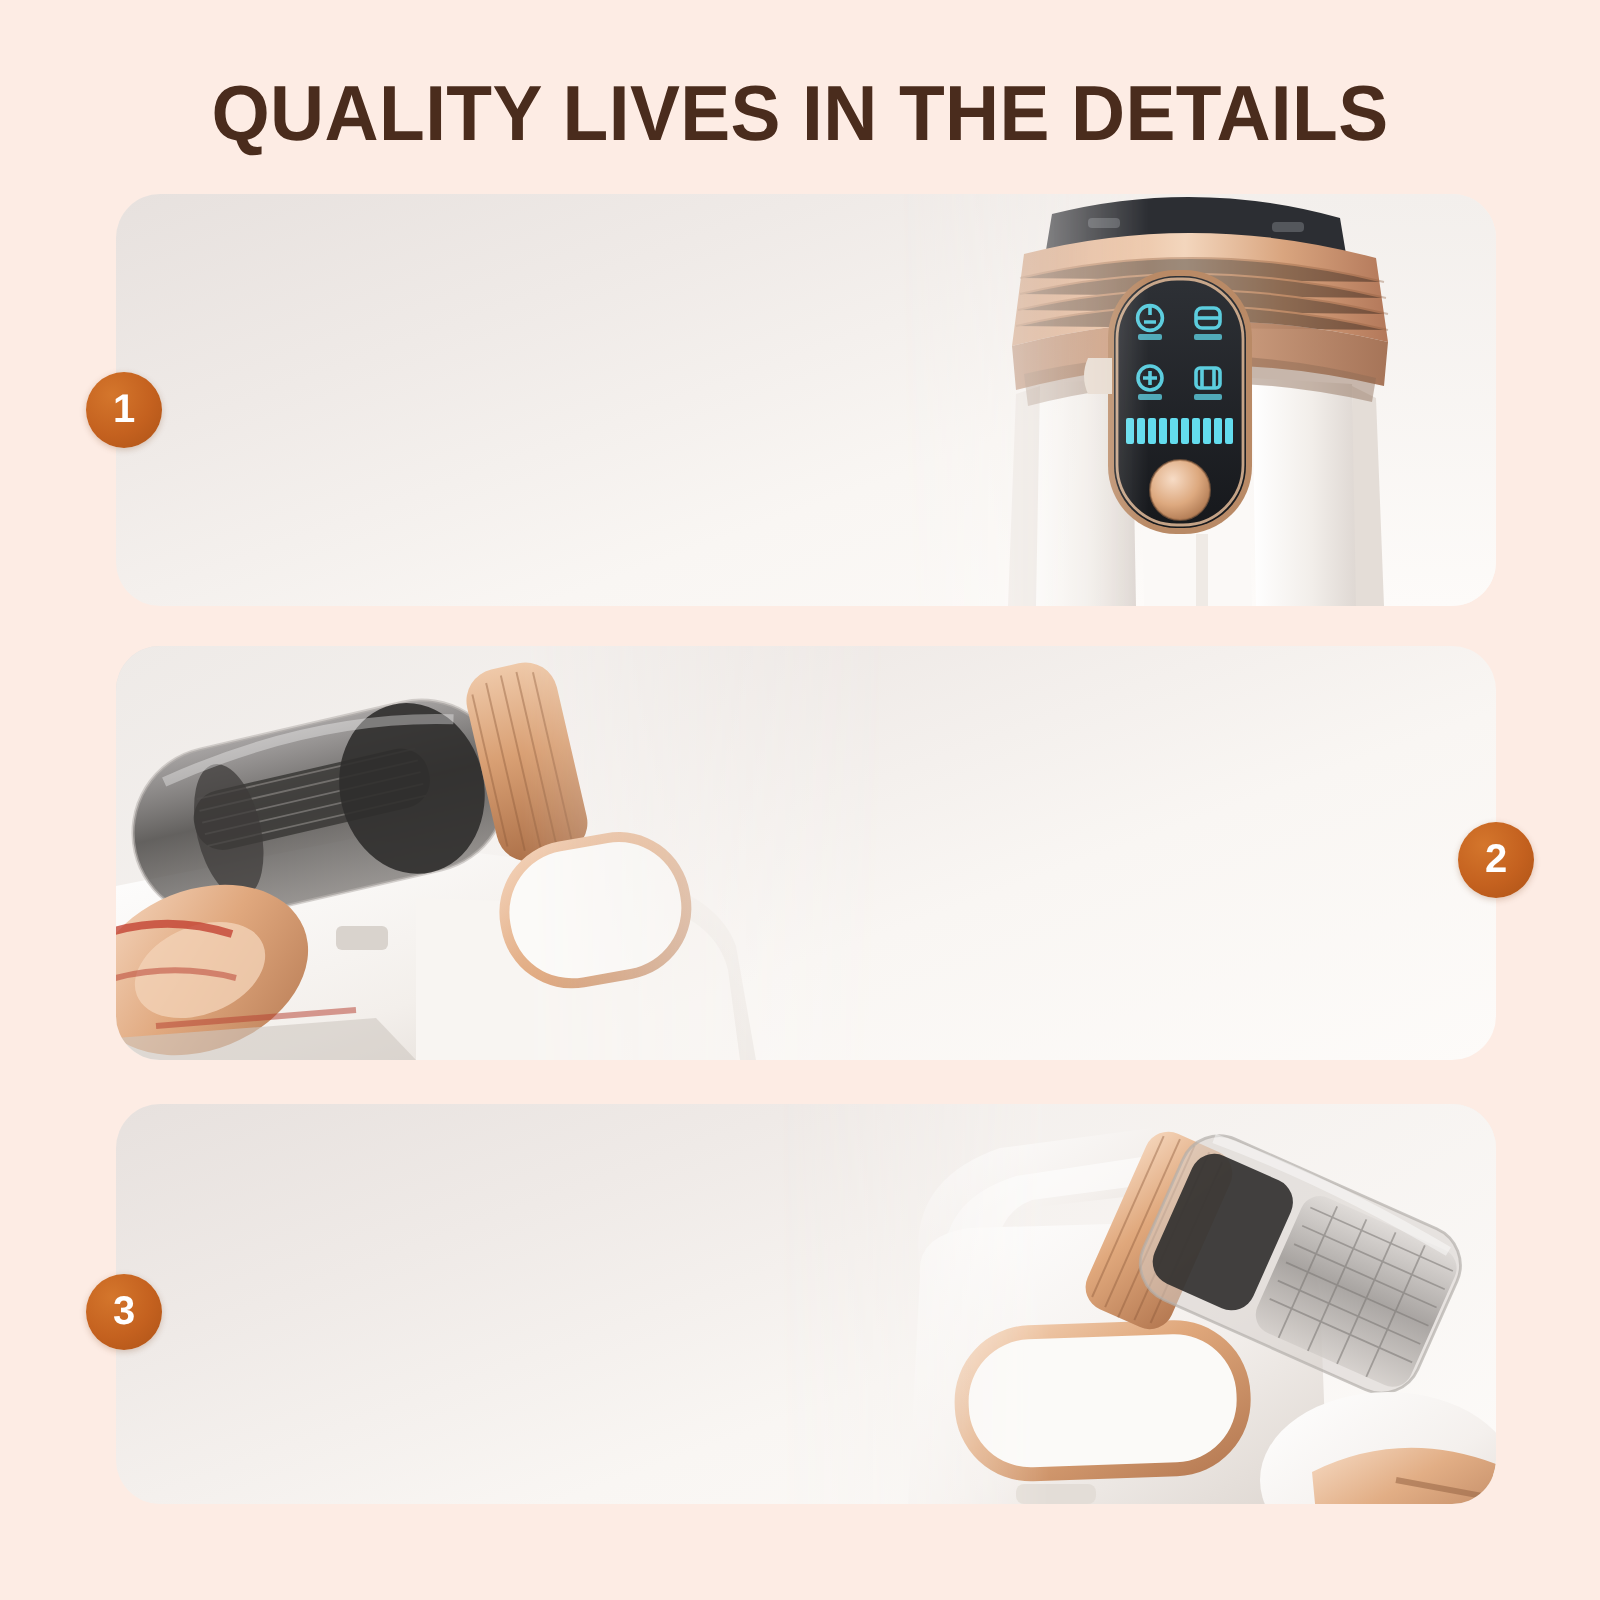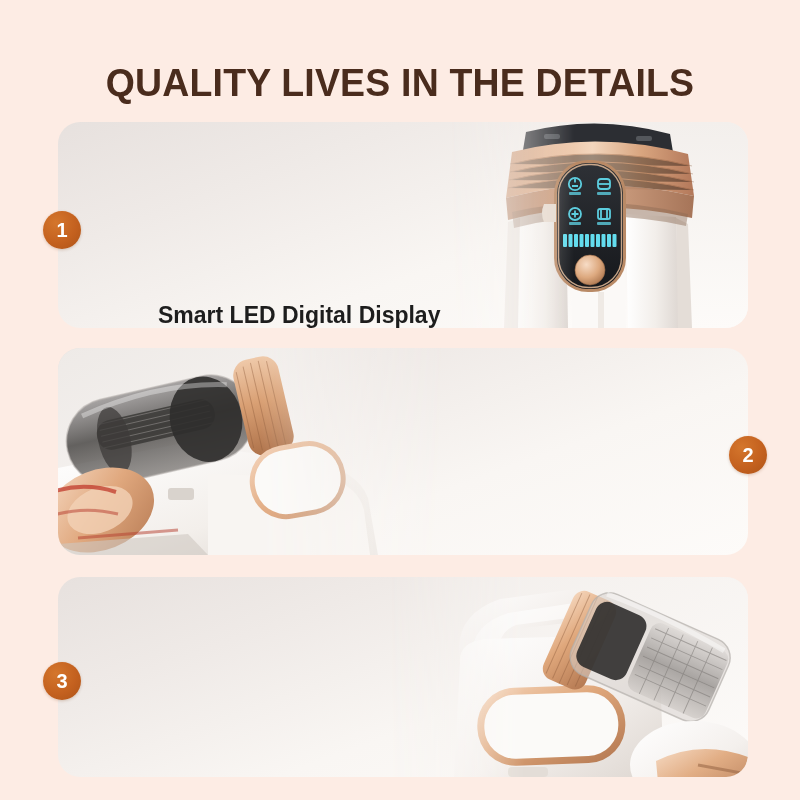--- a/index.html
+++ b/index.html
@@ -3,21 +3,21 @@
 <meta charset="utf-8">
 <style>
   html,body{margin:0;padding:0;}
   body{
     width:800px;height:800px;
     background:#fdece4;
     font-family:"Liberation Sans", sans-serif;
     overflow:hidden;
     position:relative;
   }
-  .page{position:relative;width:800px;height:684px;margin-top:25px;}
+  .page{position:relative;width:800px;height:684px;}
 
   
   .headline{
     position:absolute;
     left:0;top:36px;width:800px;
     text-align:center;
     color:#4a2c1d;
     font-size:39px;
     font-weight:bold;
     letter-spacing:0.2px;
@@ -175,24 +175,20 @@
           <rect x="159" y="112" width="4" height="13" rx="1"></rect>
           <rect x="164.5" y="112" width="4" height="13" rx="1"></rect>
         </g>
 
         <circle cx="142" cy="148" r="15" fill="url(#btn1)"></circle>
         <circle cx="142" cy="148" r="15" fill="none" stroke="#9b6a47" stroke-width="1" opacity=".6"></circle>
 
         <path d="M96 82 h12 v18 h-12 q-4 -9 0 -18 Z" fill="#e6d9cd"></path>
         <path d="M150 170 h6 v36 h-6 Z" fill="#efeae5"></path>
       </svg>
-    </div>
-    <div class="txt" id="txt1">
-      <div class="t-title">Smart LED Digital Display</div>
-
     </div>
   </div>
 
   <div class="card" id="card2">
     <div class="photo" id="photo2">
       <svg viewBox="0 0 390 207" preserveAspectRatio="xMidYMid slice">
         <defs>
           <linearGradient id="p2bg" x1="0" y1="0" x2="1" y2="1">
             <stop offset="0" stop-color="#eeeae7"></stop>
               <stop offset="1" stop-color="#fdfbf9"></stop>

